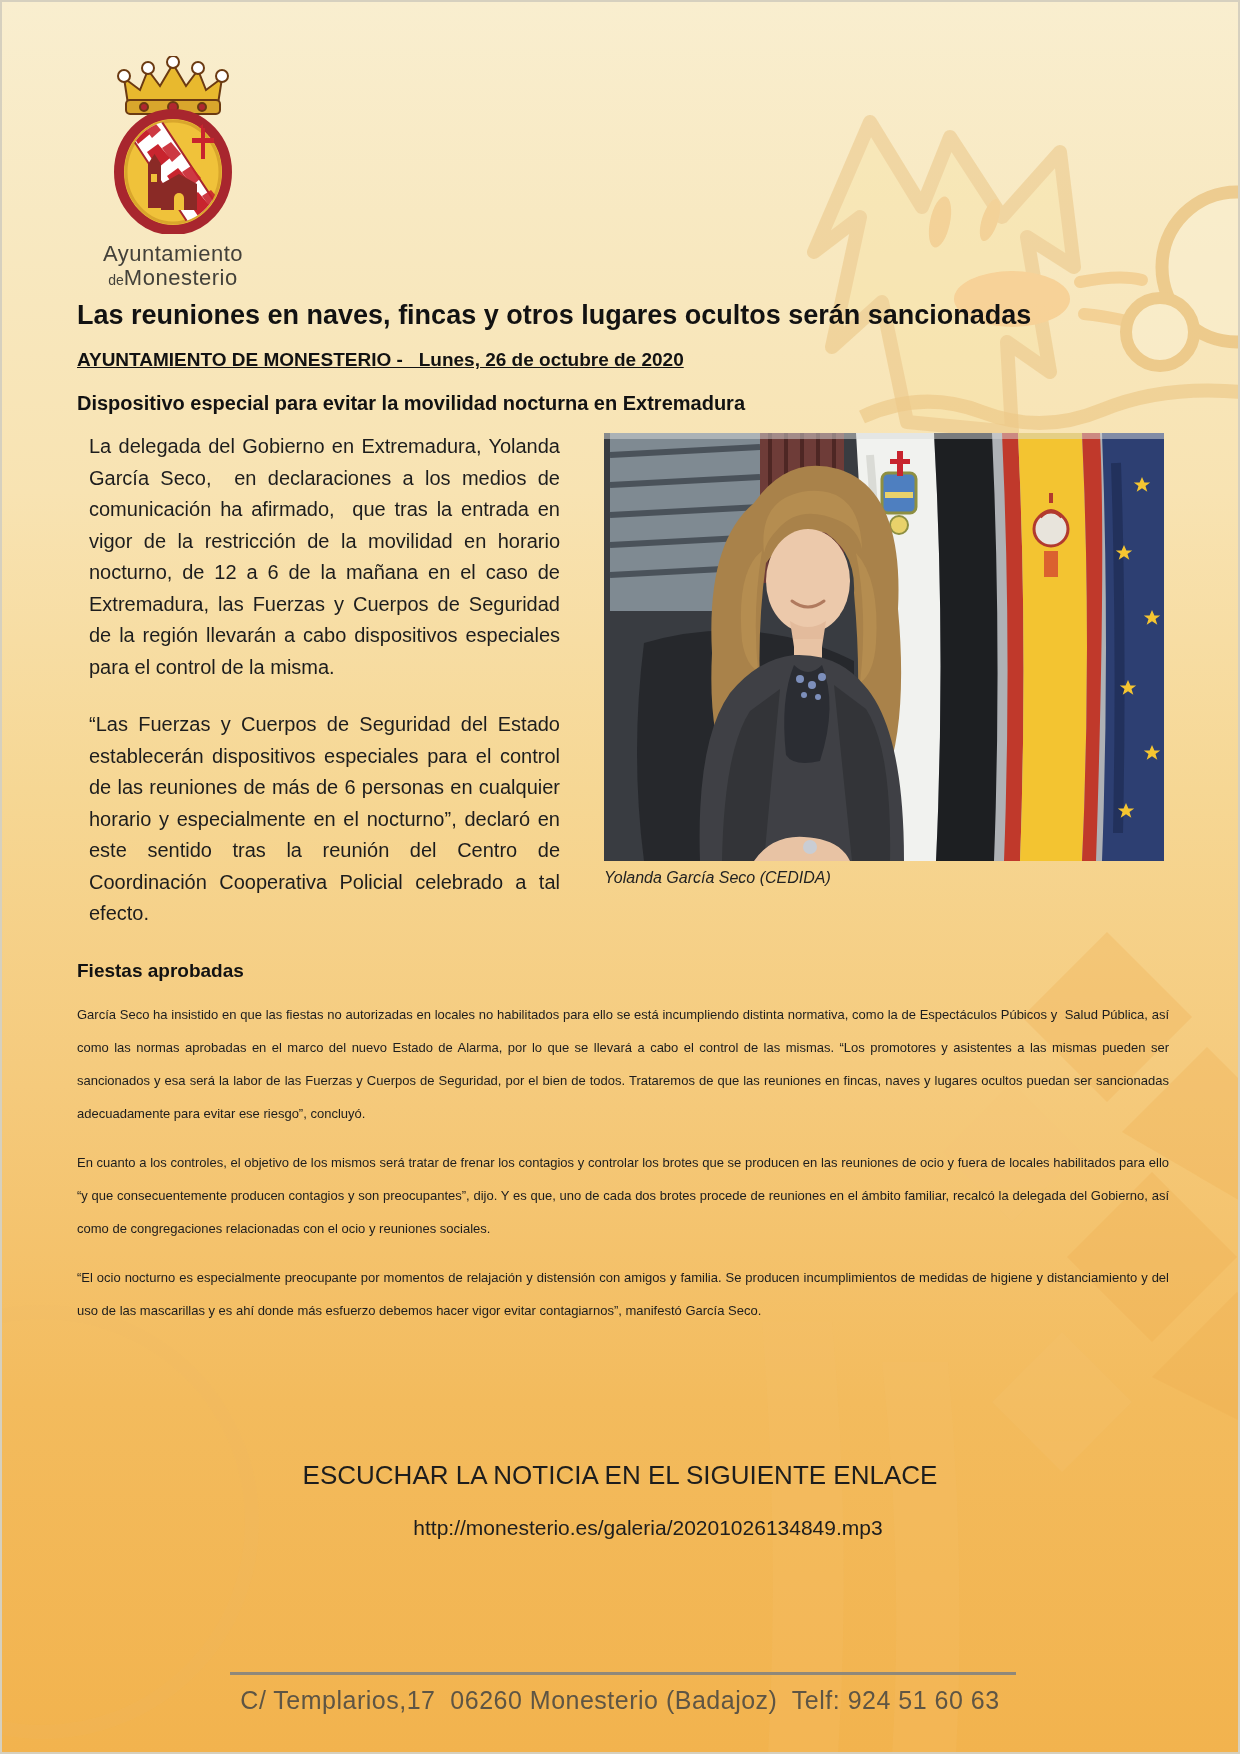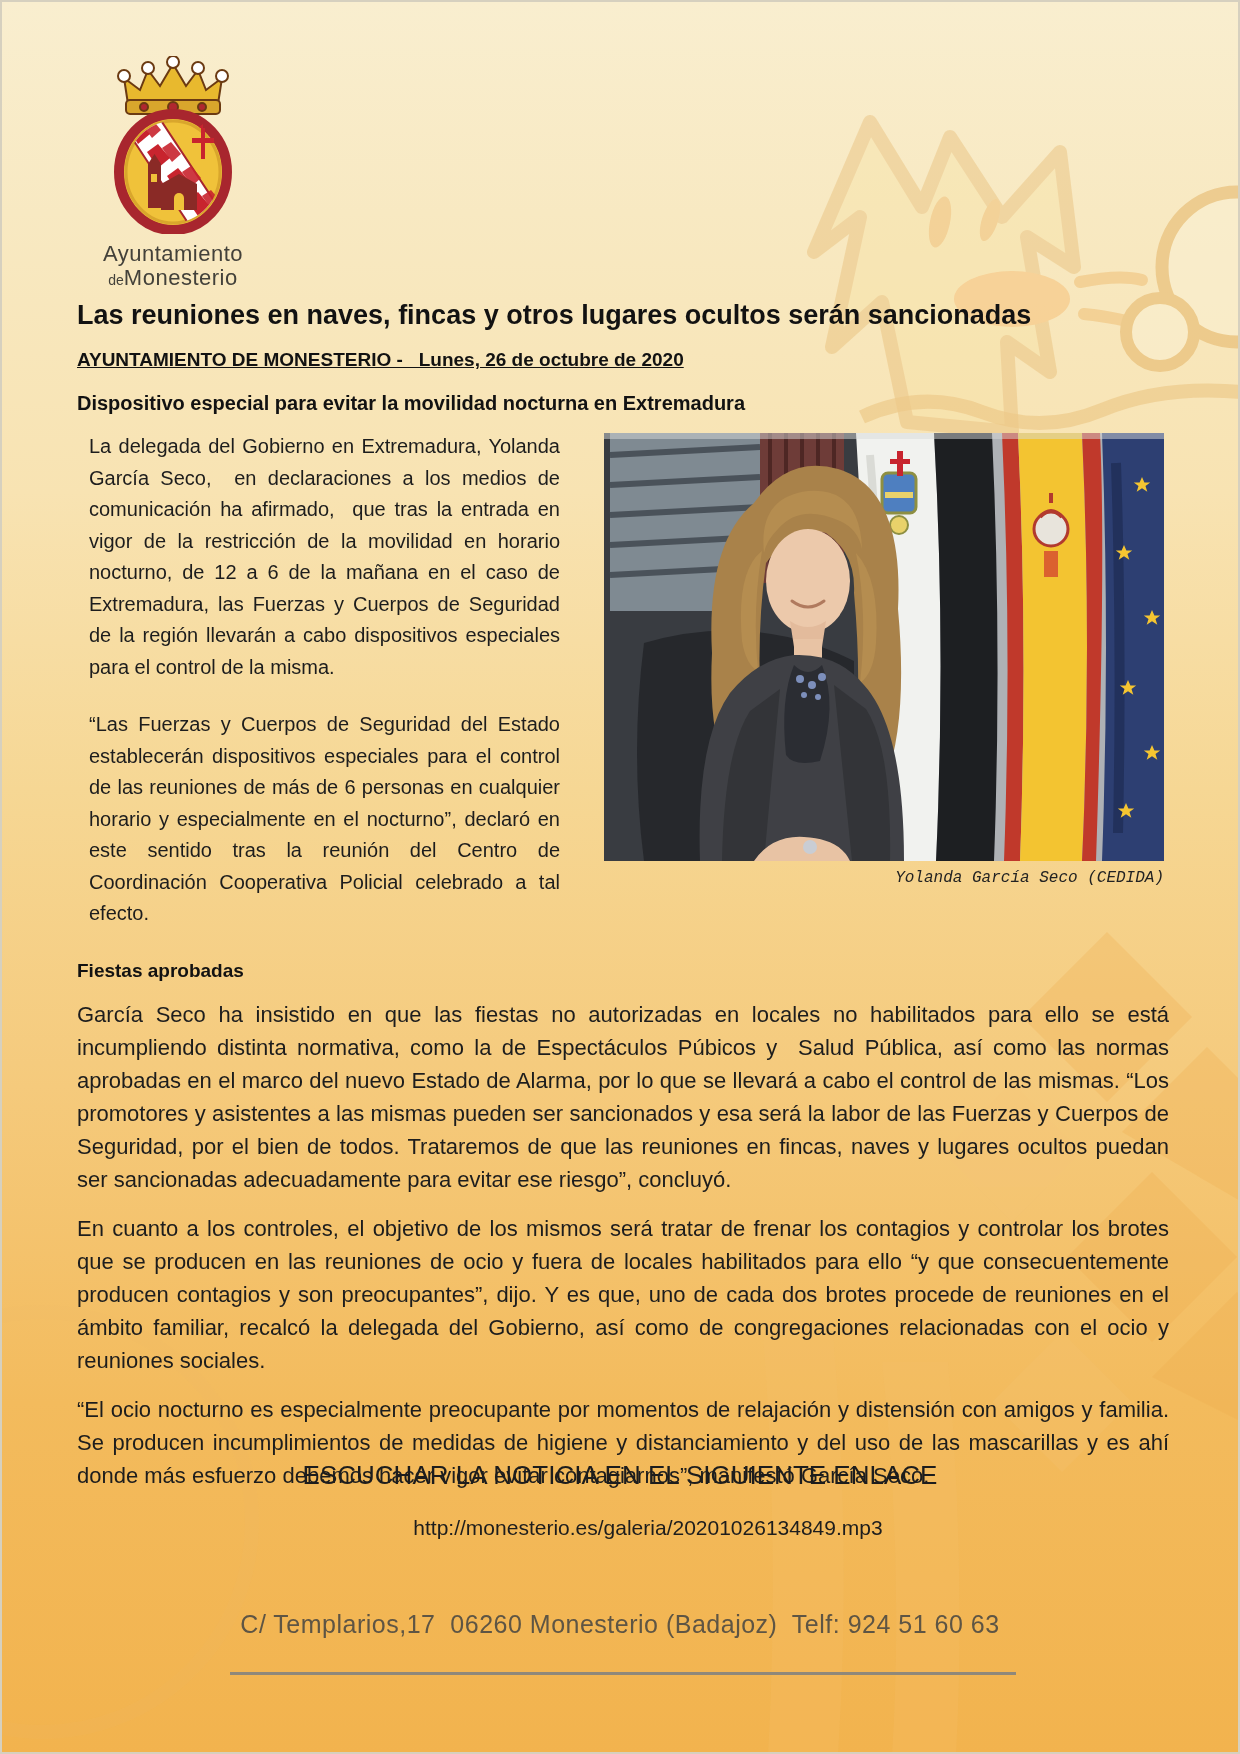--- a/index.html
+++ b/index.html
@@ -22,27 +22,27 @@
   
   .content{position:absolute;left:75px;top:296px;width:1092px;}
   .title{font-size:27px;font-weight:bold;margin:0;line-height:34px;color:#121212;}
   .byline{margin-top:17px;font-size:19px;font-weight:bold;text-decoration:underline;color:#121212;}
   .subheading{margin-top:21px;font-size:20px;font-weight:bold;margin-bottom:0;color:#121212;}
   .two-col{display:flex;margin-top:16px;}
   .col-text{width:483px;margin-right:44px;flex:none;}
   .col-text p{font-size:20px;line-height:31.5px;text-align:justify;margin:0 0 26px 12px;}
   .photo-fig{flex:none;width:560px;margin:2px 0 0 0;}
   .photo-fig svg{display:block;}
-  .photo-caption{font-style:italic;font-size:16px;text-align:right;margin-top:8px;color:#222;font-family:Liberation Mono, monospace;}
+  .photo-caption{font-style:italic;font-size:16px;text-align:left;margin-top:8px;color:#222;}
   .section-heading{font-size:19px;font-weight:bold;margin:4px 0 0 0;color:#121212;}
-  .body-p{font-size:22px;line-height:33px;text-align:justify;margin:16px 0 0 0;}
+  .body-p{font-size:13px;line-height:33px;text-align:justify;margin:16px 0 0 0;}
   .cta{position:absolute;top:1458px;left:0;width:100%;text-align:center;font-size:26px;color:#1d1d1d;}
   .audio-url{position:absolute;top:1514px;left:0;width:100%;text-align:center;font-size:21px;color:#1d1d1d;padding-left:28px;}
   .footer-line{position:absolute;top:1670px;left:228px;width:786px;height:3px;background:#8f887a;}
-  .footer-text{position:absolute;top:1608px;left:0;width:100%;text-align:center;font-size:25px;letter-spacing:.5px;color:#5e5544;}
+  .footer-text{position:absolute;top:1684px;left:0;width:100%;text-align:center;font-size:25px;letter-spacing:.5px;color:#5e5544;}
 </style>
 </head>
 <body>
 
 <div class="page">
 
   <svg class="watermark" width="1240" height="1754" viewBox="0 0 1240 1754">
     <g opacity="0.5">
 
       <path d="M905 420 L880 300 L830 345 L858 215 L812 250 L868 120 L920 205 L948 135 L1000 215 L1058 150 L1072 265 L1025 235 L1048 370 L1005 340 L1010 430 Z" fill="#f8e09e" stroke="#e2ae5d" stroke-width="14" stroke-linejoin="round" opacity="0.65"></path>

